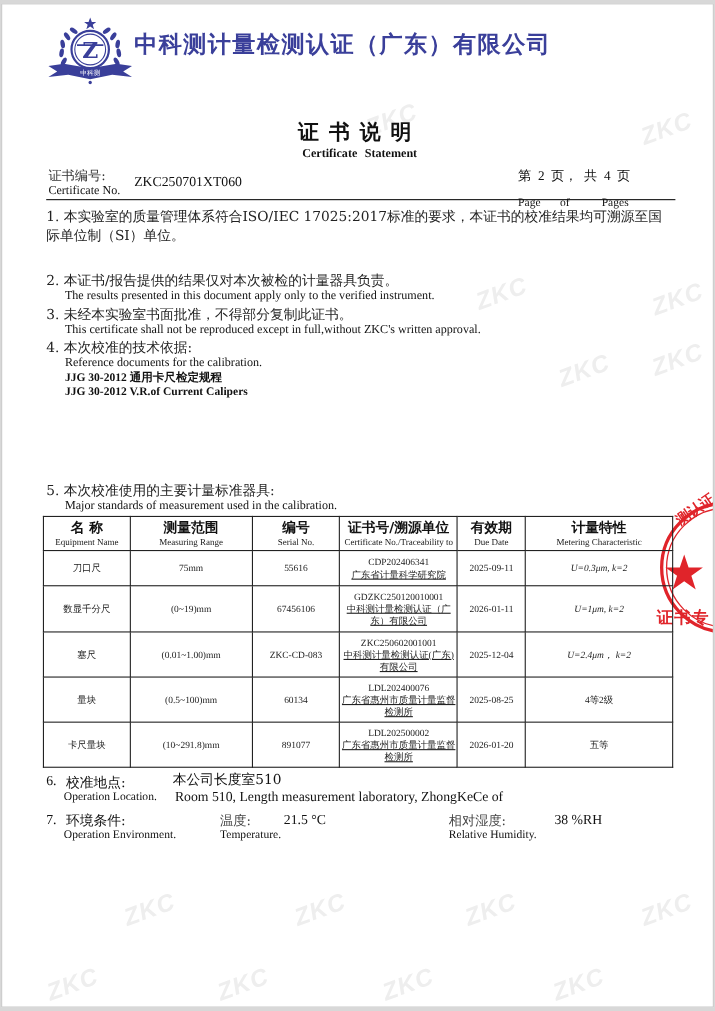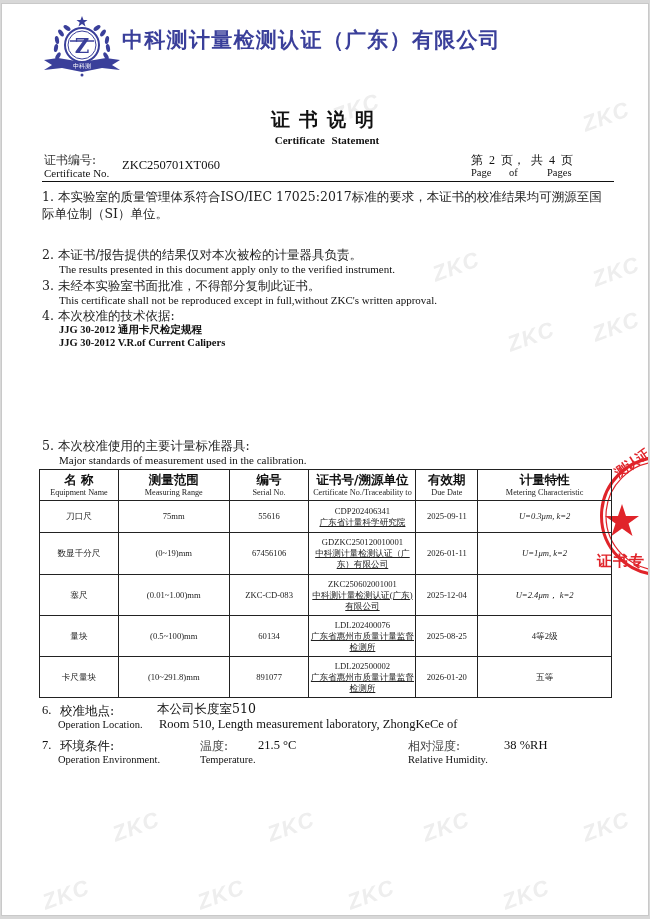--- a/index.html
+++ b/index.html
@@ -15,21 +15,21 @@
 
   .title-cn { position: absolute; left: 0; width: 650px; top: 103px; text-align: center; font-family: "DejaVu Sans", sans-serif; font-weight: bold; font-size: 19px; letter-spacing: 9px; color: #111; }
   .title-en { position: absolute; left: 0; width: 650px; top: 130px; text-align: center; font-family: "Liberation Serif", serif; font-weight: bold; font-size: 11px; word-spacing: 4px; }
 
   .certno { position: absolute; left: 40px; top: 146px; width: 572px; height: 32px; border-bottom: 1.5px solid #111; }
   .cn-lbl-cn { position: absolute; left: 2px; top: 2px; font-size: 12px; color: #333; }
   .cn-lbl-en { position: absolute; left: 2px; top: 17px; font-size: 11px; font-family: "Liberation Serif", serif; }
   .cn-val { position: absolute; left: 80px; top: 8px; font-size: 12.5px; font-family: "Liberation Serif", serif; }
   .pg-cn { position: absolute; left: 429px; top: 2px; font-size: 12px; font-family: "Liberation Serif", serif; word-spacing: 3px; }
   .pg-en { position: absolute; left: 429px; top: 17px; font-size: 10.5px; font-family: "Liberation Serif", serif; }
-  .pg-en span { display: inline-block; }
+  .pg-en span { display: inline-block; margin-top: 12px; }
 
   .sec { position: absolute; left: 40px; font-size: 12.5px; line-height: 15px; }
   .sec-cn { font-size: 12.5px; color: #222; }
   .sec-en { font-family: "Liberation Serif", serif; font-size: 11px; line-height: 14px; color: #111; }
   .indent { padding-left: 17px; }
   .ref-line { font-family: "Liberation Serif", serif; font-size: 10.5px; line-height: 13px; padding-left: 17px; font-weight: bold; }
 
   table.std { position: absolute; left: 37px; top: 465px; width: 573px; border-collapse: collapse; }
   table.std td, table.std th { border: 1.5px solid #222; text-align: center; vertical-align: middle; font-weight: normal; }
   table.std th { height: 31px; padding-top: 1px; }
@@ -117,20 +117,21 @@
     <div class="sec-en indent">The results presented in this document apply only to the verified instrument.</div>
   </div>
 
   <div class="sec" style="top:274px; width:560px;">
     <div class="sec-cn">3. 未经本实验室书面批准，不得部分复制此证书。</div>
     <div class="sec-en indent">This certificate shall not be reproduced except in full,without ZKC's written approval.</div>
   </div>
 
   <div class="sec" style="top:304px; width:560px;">
     <div class="sec-cn">4. 本次校准的技术依据:</div>
+    <div class="sec-en indent">Reference documents for the calibration.</div>
     <div class="ref-line">JJG 30-2012 通用卡尺检定规程</div>
     <div class="ref-line">JJG 30-2012 V.R.of Current Calipers</div>
   </div>
 
   <div class="sec" style="top:434px; width:560px;">
     <div class="sec-cn">5. 本次校准使用的主要计量标准器具:</div>
     <div class="sec-en indent">Major standards of measurement used in the calibration.</div>
   </div>
 
   <div class="seal">

